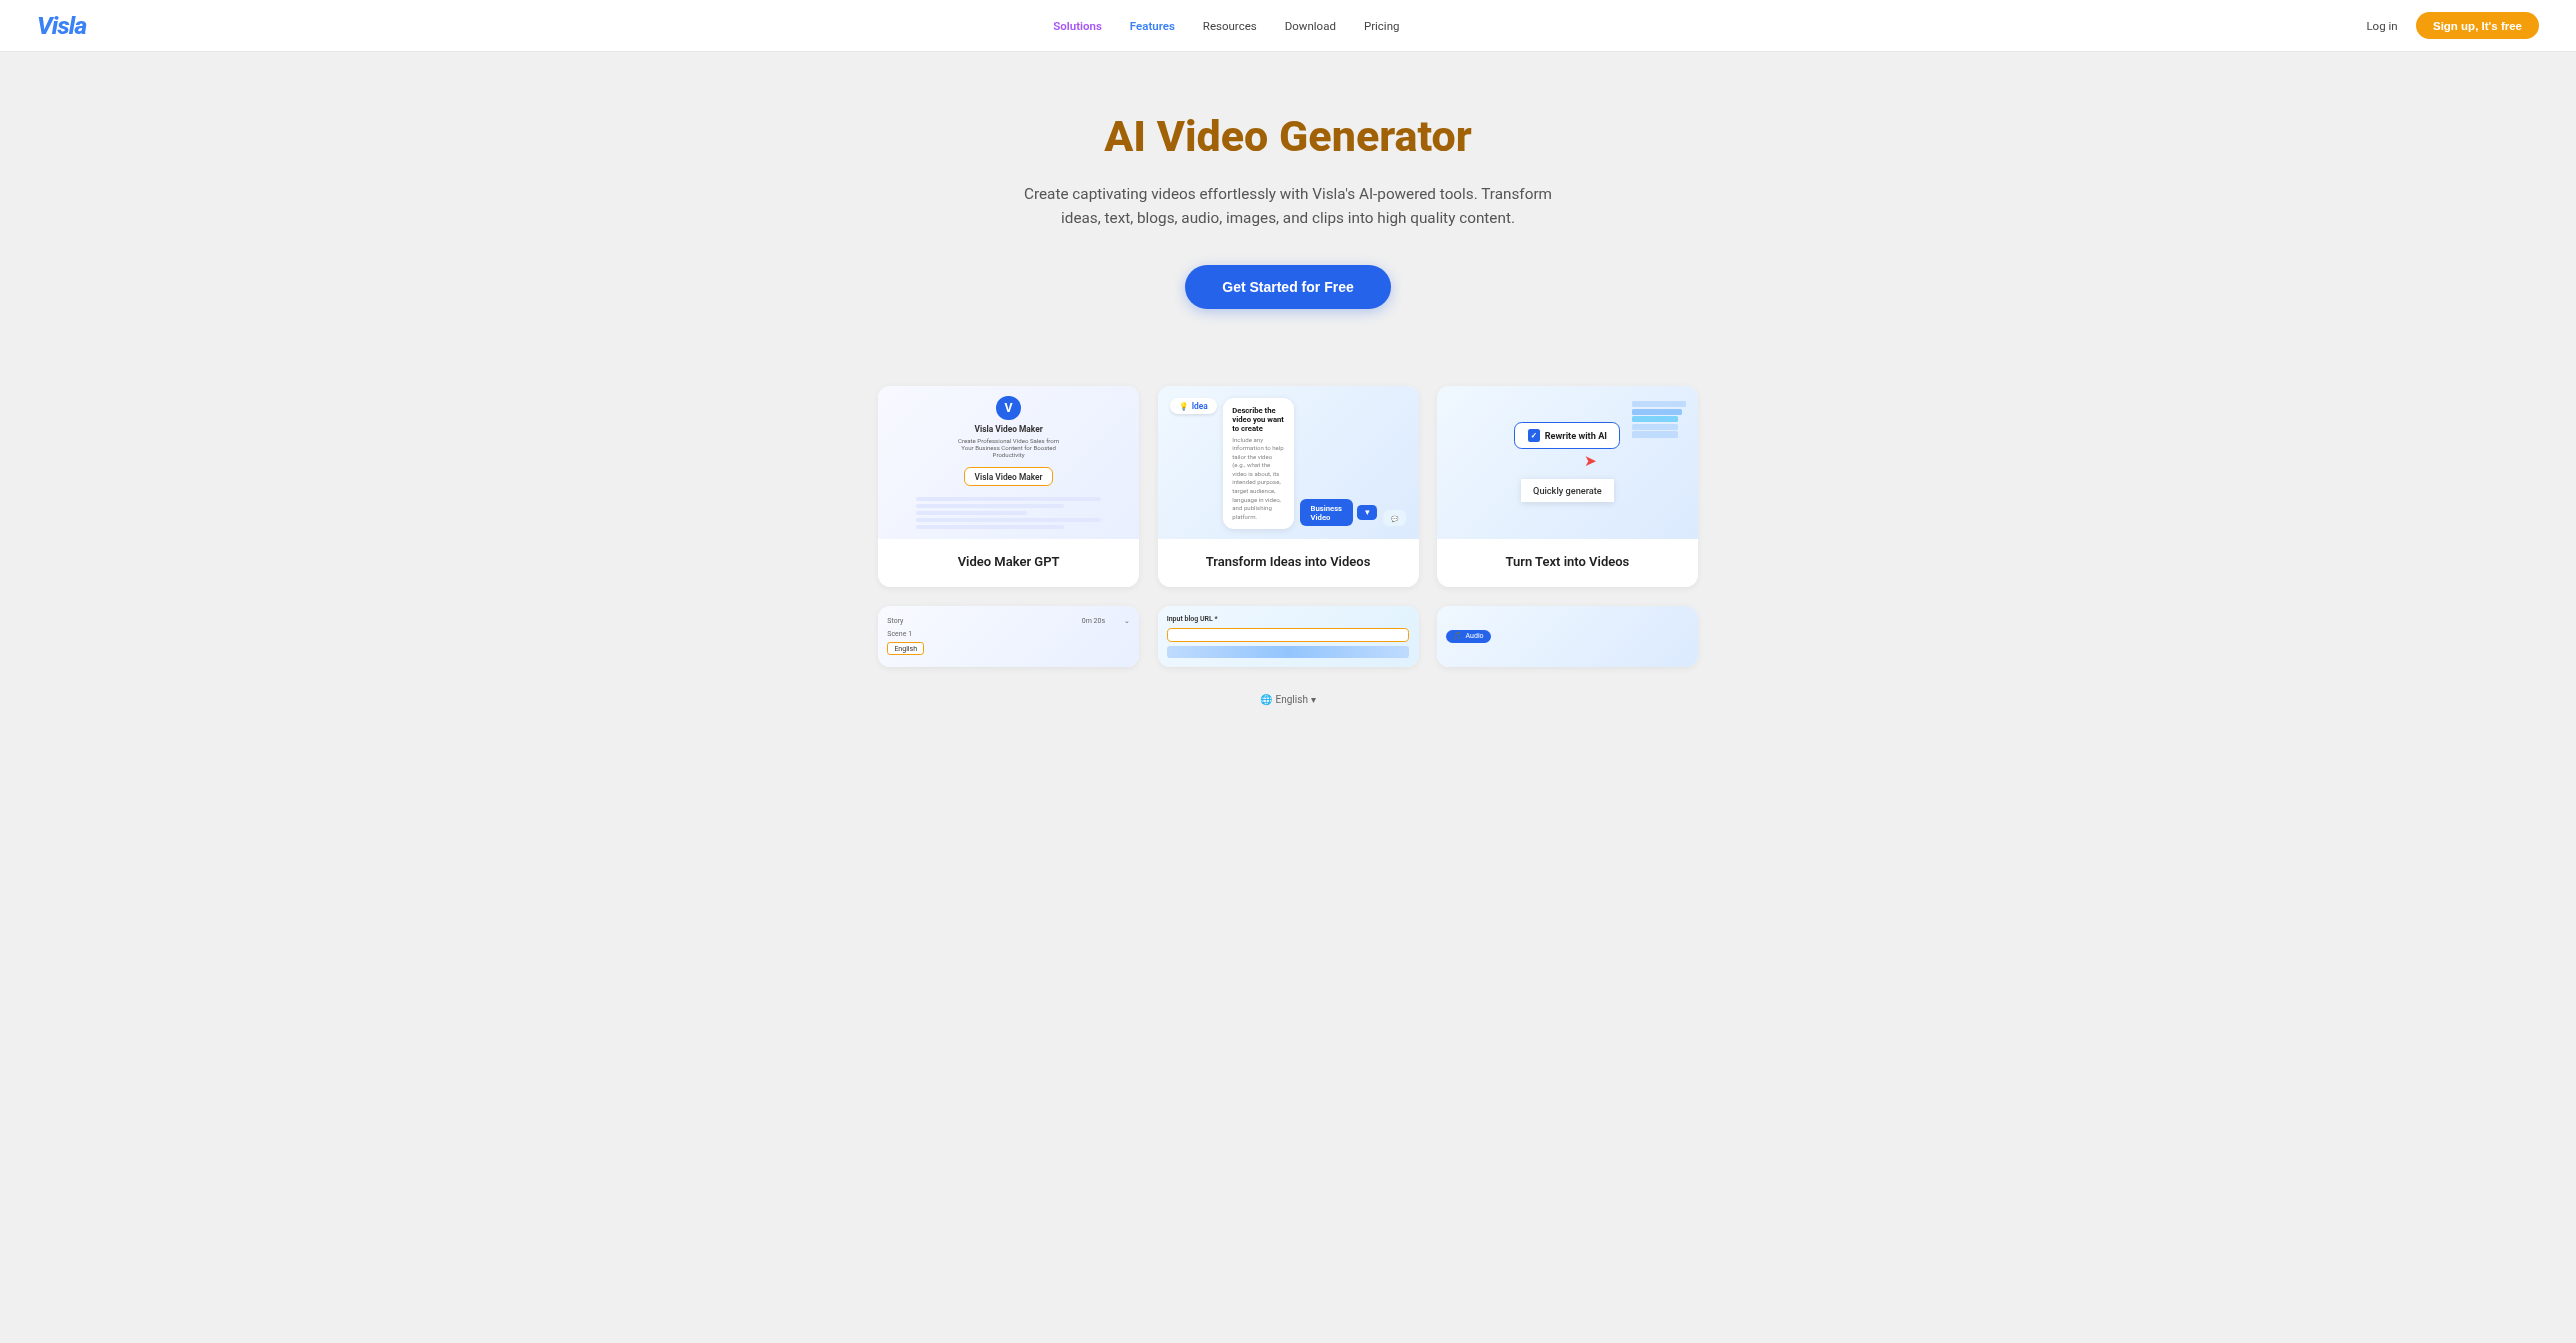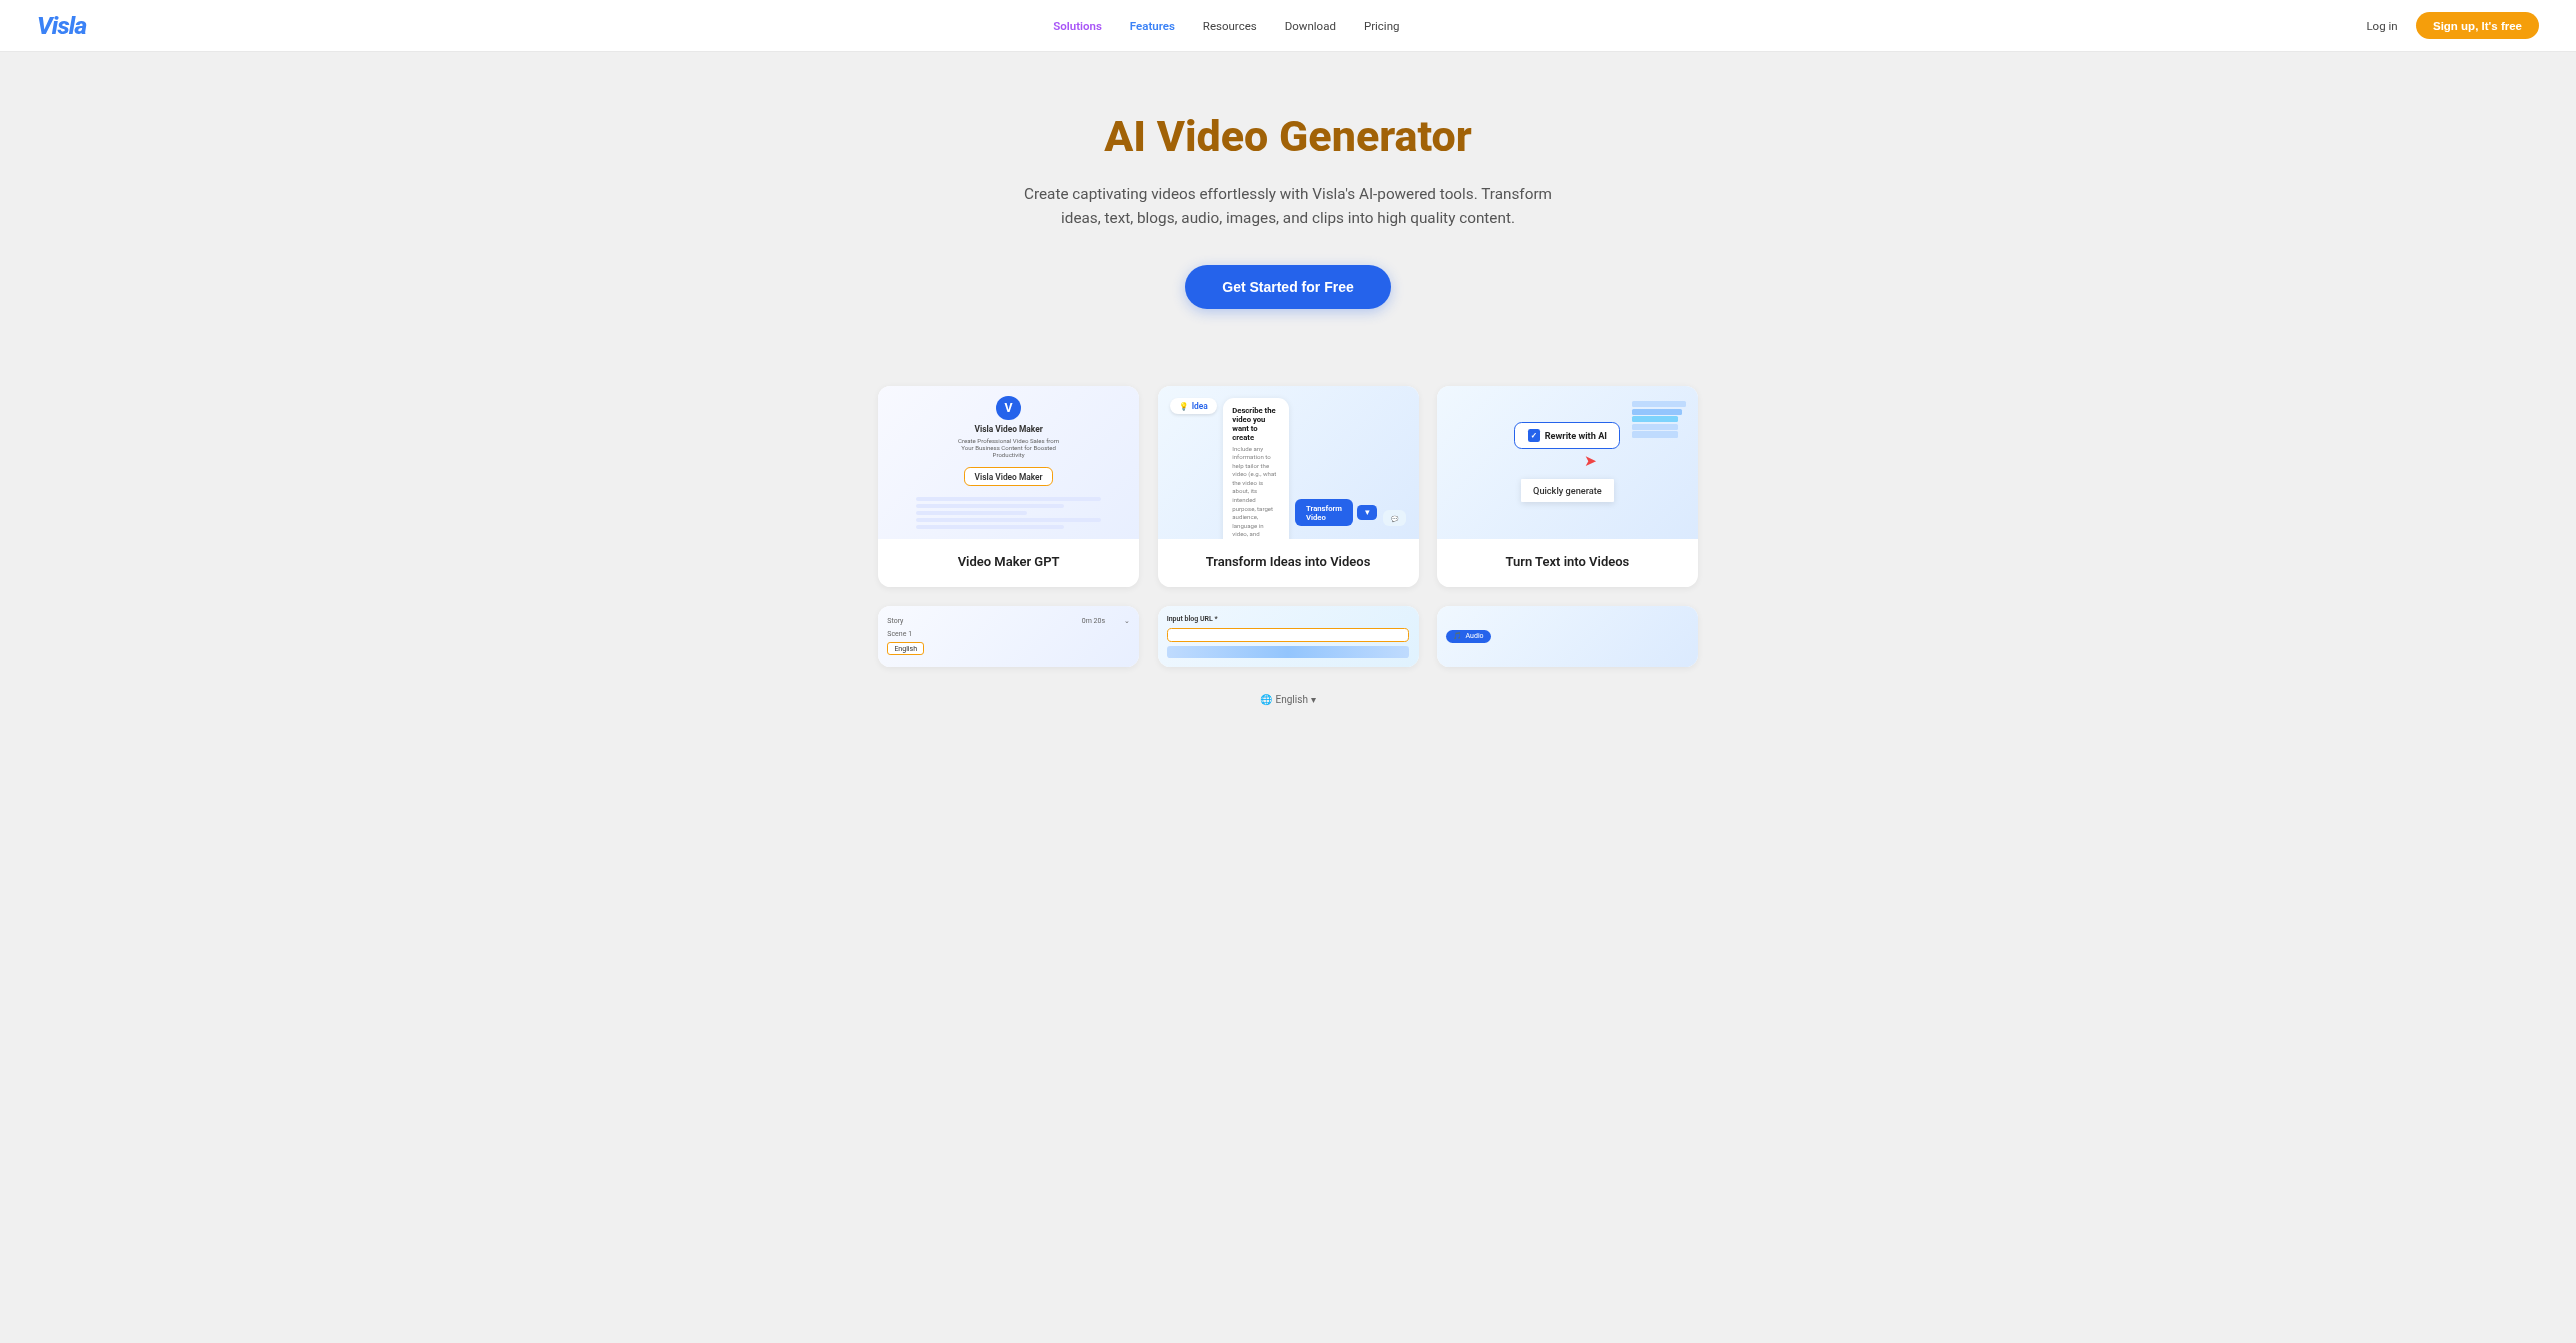--- a/index.html
+++ b/index.html
@@ -542,21 +542,21 @@
     <div class="card">
       <div class="card-image card2-image">
         <div class="idea-badge">
           <span>Idea</span>
         </div>
         <div class="idea-input-box">
           <div class="idea-input-title">Describe the video you want to create</div>
           <div class="idea-input-text">Include any information to help tailor the video (e.g., what the video is about, its intended purpose, target audience, language in video, and publishing platform.</div>
         </div>
         <div class="idea-generate-row">
-          <div class="generate-btn">Transform Video</div>
+          <div class="generate-btn">Business Video</div>
           <div class="generate-arrow">▼</div>
         </div>
         <div class="chat-bubble">💬</div>
       </div>
       <div class="card-label">Transform Ideas into Videos</div>
     </div>
 
     <div class="card">
       <div class="card-image card3-image">
         <div class="doc-stack">

